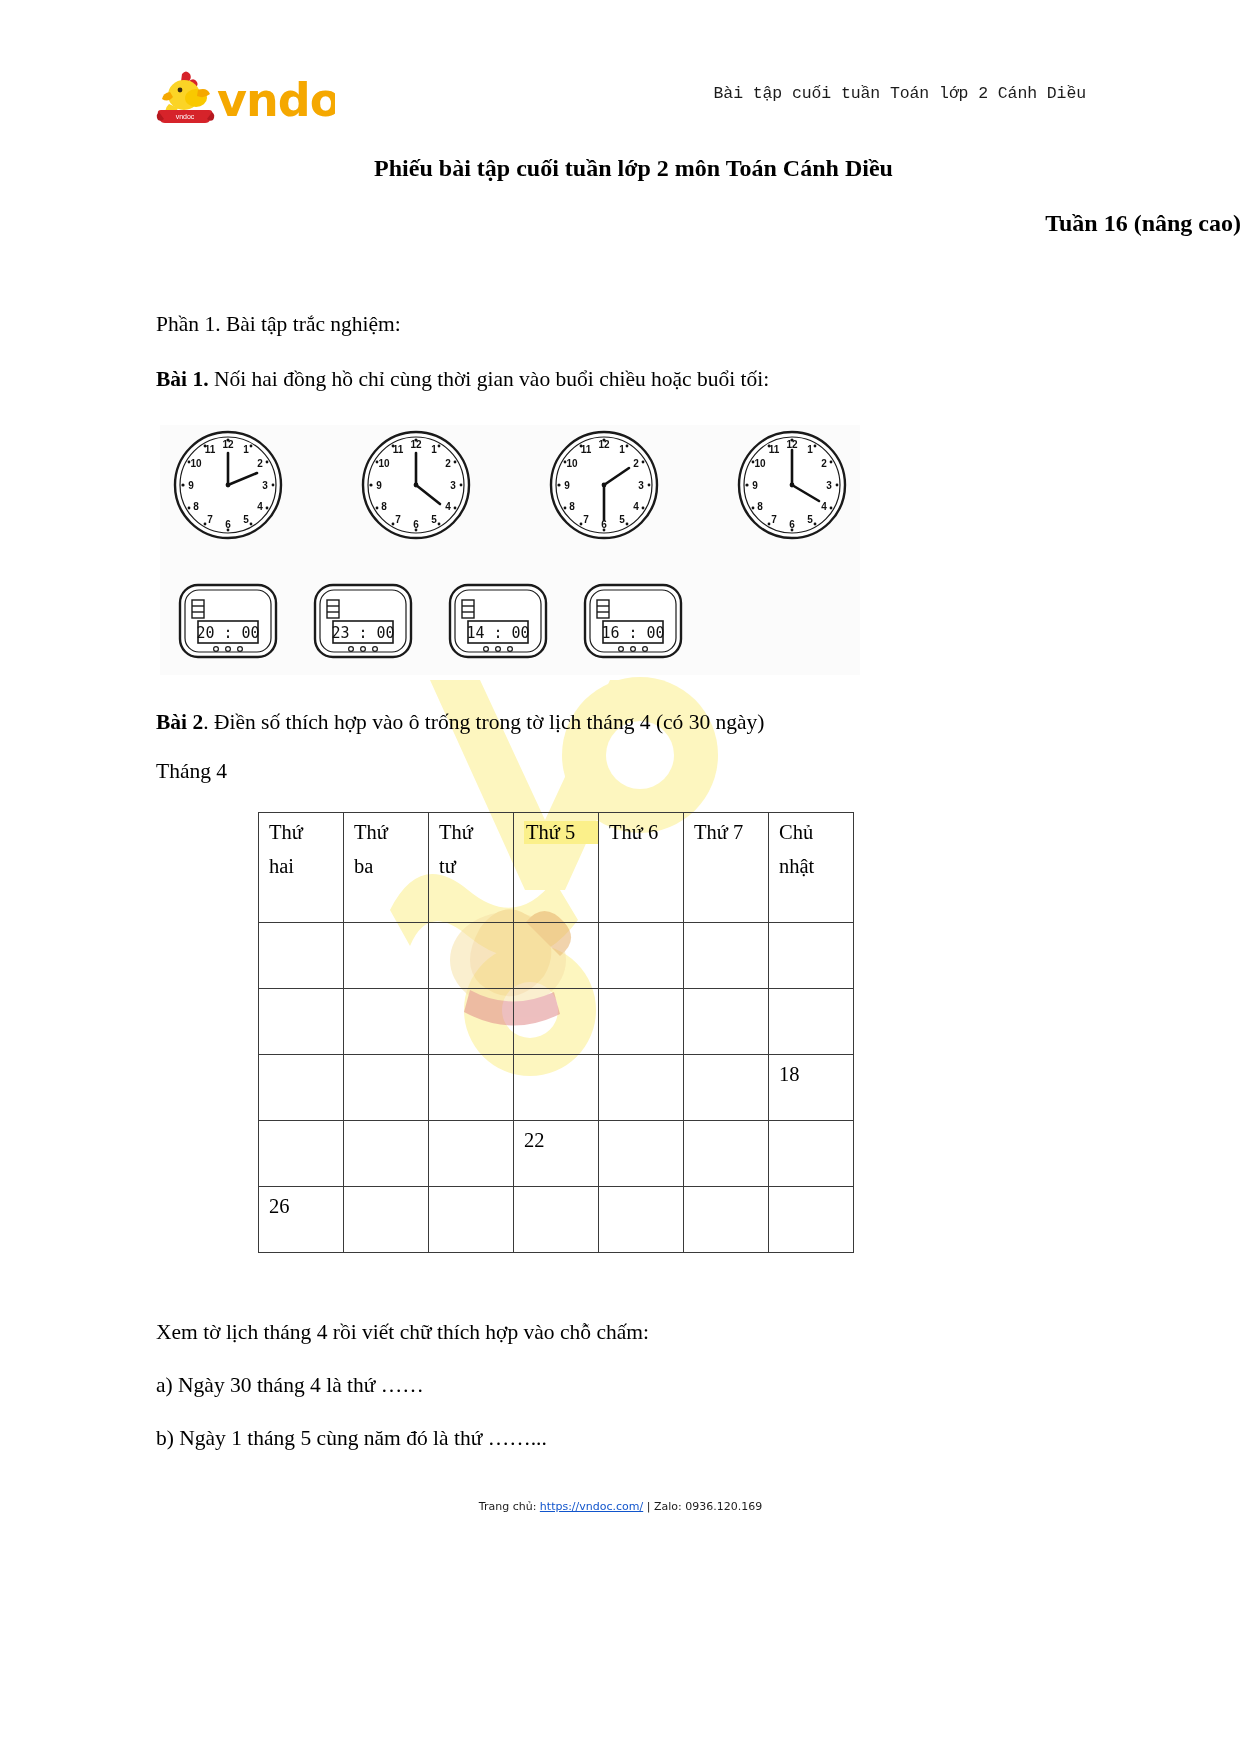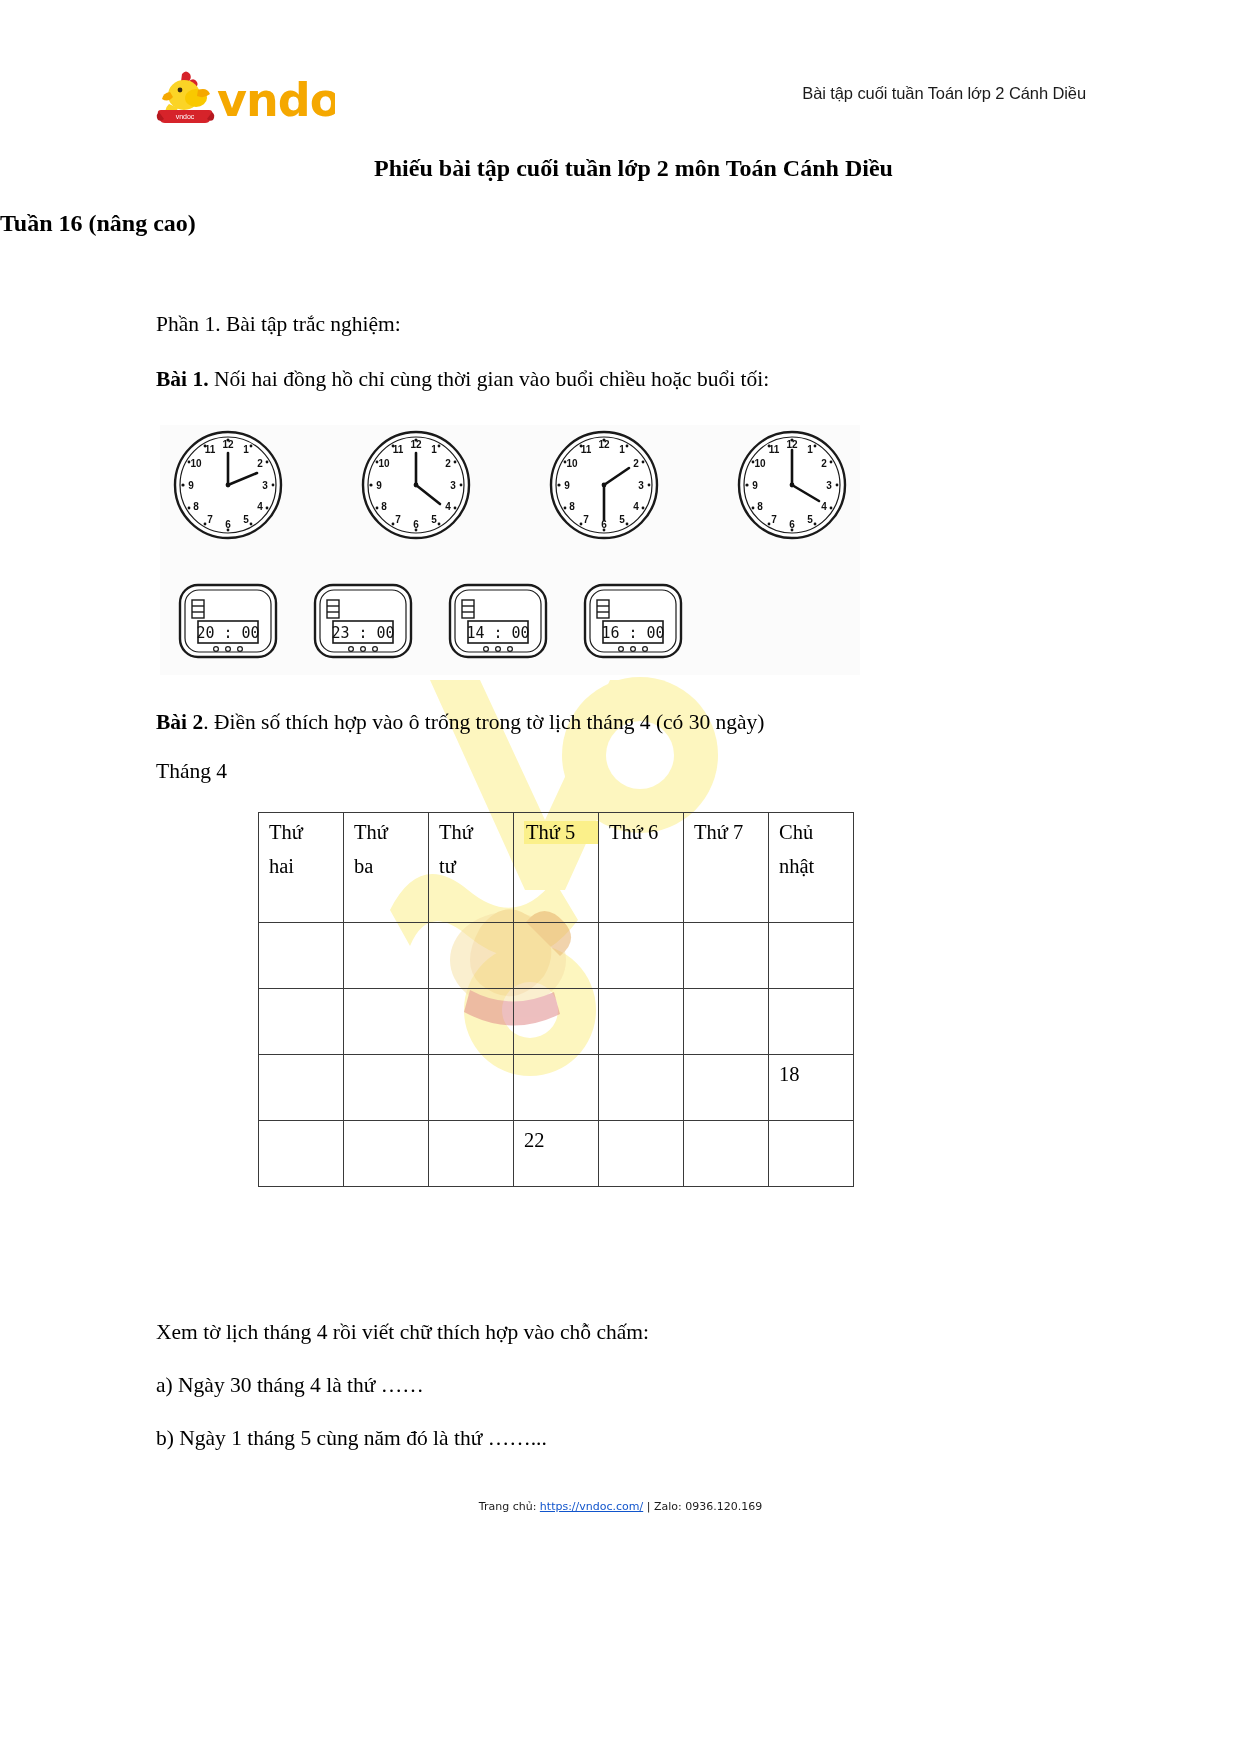--- a/index.html
+++ b/index.html
@@ -50,21 +50,21 @@
     top: 68px;
     width: 180px;
     height: 58px;
   }
   .logo-svg { display: block; }
 
   .header-right {
     position: absolute;
     right: 155px;
     top: 84px;
-    font-family: Liberation Sans, sans-serif;
+    font-family: Liberation Mono, monospace;
     font-size: 16.5px;
     color: #1b1b1b;
     letter-spacing: -0.1px;
     white-space: nowrap;
   }
 
   
   .title-1 {
     position: absolute;
     left: 13px;
@@ -73,21 +73,21 @@
     text-align: center;
     font-size: 24px;
     font-weight: bold;
     font-family: "Liberation Serif", serif;
   }
   .title-2 {
     position: absolute;
     left: 0;
     top: 210px;
     width: 1241px;
-    text-align: left;
+    text-align: right;
     font-size: 24px;
     font-weight: bold;
     font-family: "Liberation Serif", serif;
   }
 
   
   .para {
     position: absolute;
     left: 156px;
     font-size: 21.5px;
@@ -534,20 +534,29 @@
     </tr>
     <tr>
       <td></td>
       <td></td>
       <td></td>
       <td>22</td>
       <td></td>
       <td></td>
       <td></td>
     </tr>
+    <tr>
+      <td>26</td>
+      <td></td>
+      <td></td>
+      <td></td>
+      <td></td>
+      <td></td>
+      <td></td>
+    </tr>
   </tbody>
     </table>
 
   <div class="para xem-line">Xem tờ lịch tháng 4 rồi viết chữ thích hợp vào chỗ chấm:</div>
   <div class="para qa-line">a) Ngày 30 tháng 4 là thứ ……</div>
   <div class="para qb-line">b) Ngày 1 tháng 5 cùng năm đó là thứ ……...</div>
 
   <div class="footer">
     <span>Trang chủ: </span><a href="#">https://vndoc.com/</a><span> | Zalo: 0936.120.169</span>
   </div>

